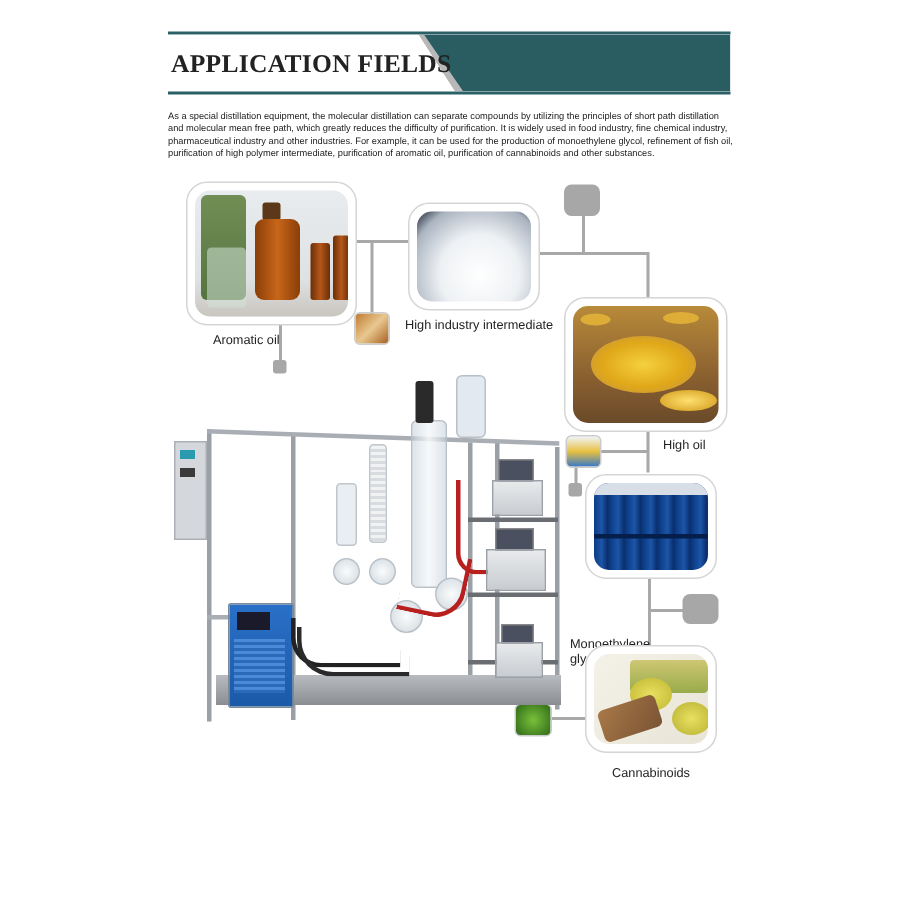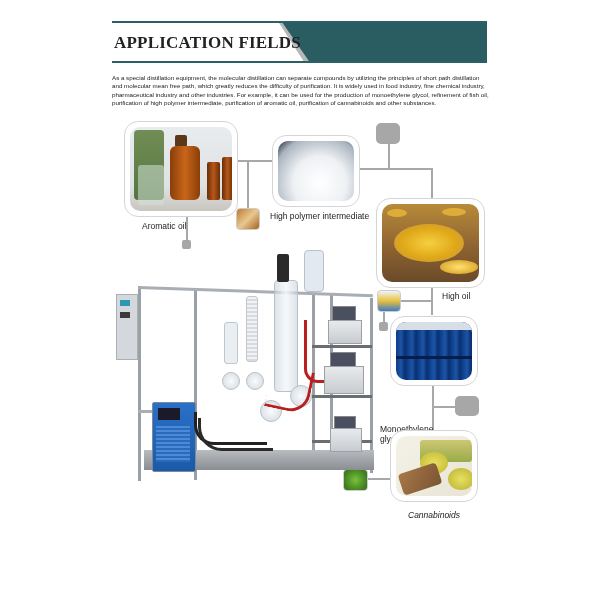--- a/index.html
+++ b/index.html
@@ -66,21 +66,21 @@
     <div class="abs" style="left:77px;top:35px;width:13px;height:38px;background:linear-gradient(90deg,#6a2e06,#b5571a,#6a2e06);border-radius:2px;"></div>
     <div class="abs" style="left:92px;top:30px;width:11px;height:43px;background:linear-gradient(90deg,#6a2e06,#b5571a,#6a2e06);border-radius:2px;"></div>
   </div>
 </div>
 <div class="abs label" style="left:142px;top:221px;">Aromatic oil</div>
 <div class="abs thumb" style="left:236px;top:208px;width:22px;height:20px;background:linear-gradient(135deg,#c07a30,#e8c890,#a86020);"></div>
 
 <div class="abs frame" style="left:272px;top:135px;width:88px;height:72px;">
   <div class="photo" style="background:radial-gradient(ellipse at 55% 70%,#ffffff 0%,#eef1f4 45%,#aab4c0 80%,#1c2434 100%);"></div>
 </div>
-<div class="abs label" style="left:270px;top:211px;">High polymer intermediate</div>
+<div class="abs label" style="left:270px;top:211px;">High industry intermediate</div>
 
 <div class="abs frame" style="left:376px;top:198px;width:109px;height:90px;">
   <div class="photo" style="background:linear-gradient(180deg,#b88a3a 0%,#8a6030 60%,#6a4a2a 100%);">
     <div class="abs" style="left:12px;top:20px;width:70px;height:38px;background:radial-gradient(ellipse,#f5d040 0%,#e0a818 55%,#c09050 100%);border-radius:50%;"></div>
     <div class="abs" style="left:58px;top:56px;width:38px;height:14px;background:radial-gradient(ellipse,#ffe070,#d09818);border-radius:50%;"></div>
     <div class="abs" style="left:5px;top:5px;width:20px;height:8px;background:#e8b838;border-radius:50%;opacity:0.8;"></div>
     <div class="abs" style="left:60px;top:4px;width:24px;height:8px;background:#e8b838;border-radius:50%;opacity:0.8;"></div>
   </div>
 </div>
 <div class="abs label" style="left:442px;top:291px;">High oil</div>
@@ -96,21 +96,21 @@
 glycol</div>
 
 <div class="abs frame" style="left:390px;top:430px;width:88px;height:72px;">
   <div class="photo" style="background:linear-gradient(135deg,#f4f2e8 0%,#e8e4d6 100%);">
     <div class="abs" style="left:24px;top:4px;width:52px;height:22px;background:linear-gradient(180deg,#c8c060,#8aa030);border-radius:3px;opacity:0.85;"></div>
     <div class="abs" style="left:24px;top:16px;width:28px;height:22px;background:radial-gradient(ellipse,#e8e060,#c0b830);border-radius:50%;"></div>
     <div class="abs" style="left:52px;top:32px;width:26px;height:22px;background:radial-gradient(ellipse,#e8e060,#b8b030);border-radius:50%;"></div>
     <div class="abs" style="left:4px;top:32px;width:40px;height:22px;background:linear-gradient(135deg,#a87848,#7a5434);border-radius:4px;transform:rotate(-18deg);"></div>
   </div>
 </div>
-<div class="abs label" style="left:408px;top:510px;font-style:italic;">Cannabinoids</div>
+<div class="abs label" style="left:408px;top:510px;">Cannabinoids</div>
 <div class="abs thumb" style="left:343px;top:469px;width:23px;height:20px;background:radial-gradient(circle,#7ac03a,#2e6a18);"></div>
 
 <div class="abs" style="left:112px;top:250px;width:265px;height:240px;">
 
   <div class="abs" style="left:26px;top:36px;width:3px;height:195px;background:#9aa0a6;"></div>
   <div class="abs" style="left:82px;top:40px;width:3px;height:190px;background:#9aa0a6;"></div>
   <div class="abs" style="left:200px;top:45px;width:3px;height:175px;background:#9aa0a6;"></div>
   <div class="abs" style="left:218px;top:45px;width:3px;height:175px;background:#9aa0a6;"></div>
   <div class="abs" style="left:258px;top:48px;width:3px;height:175px;background:#9aa0a6;"></div>
 

